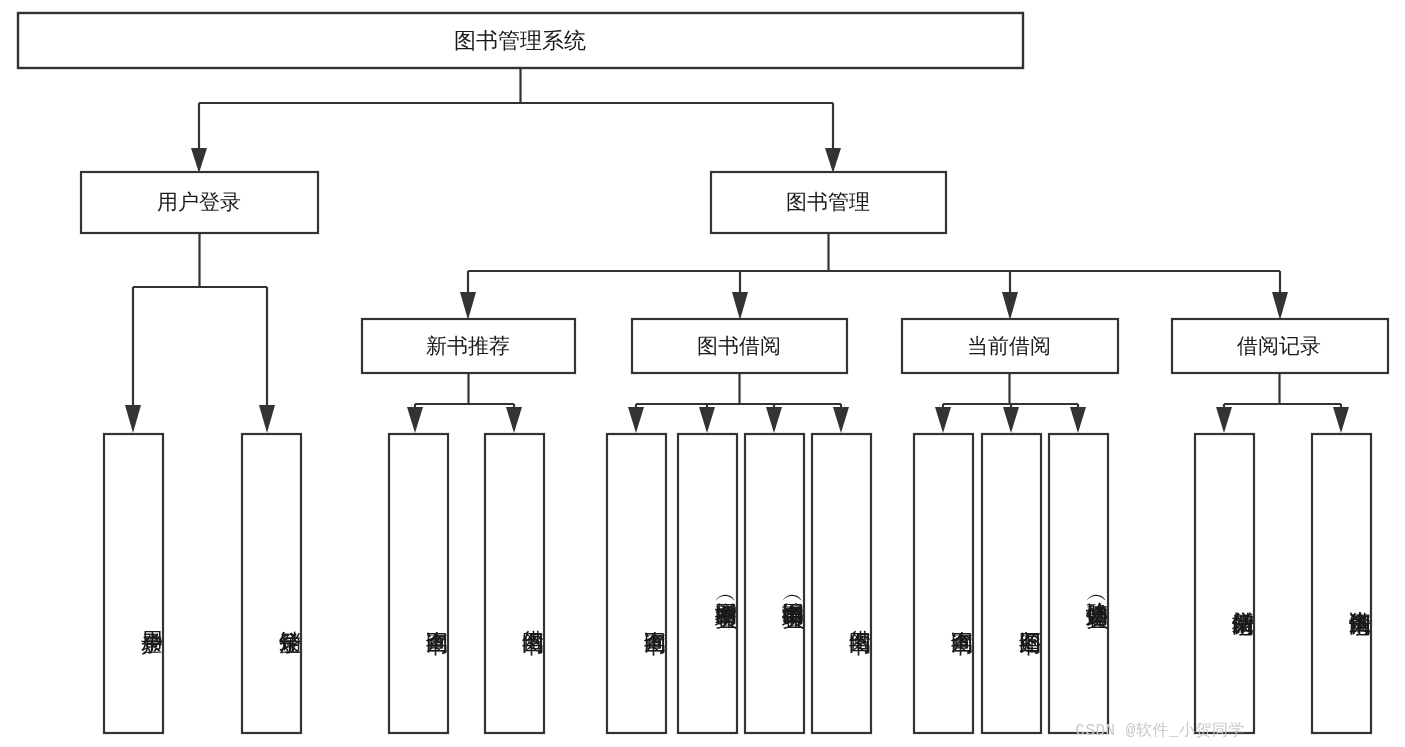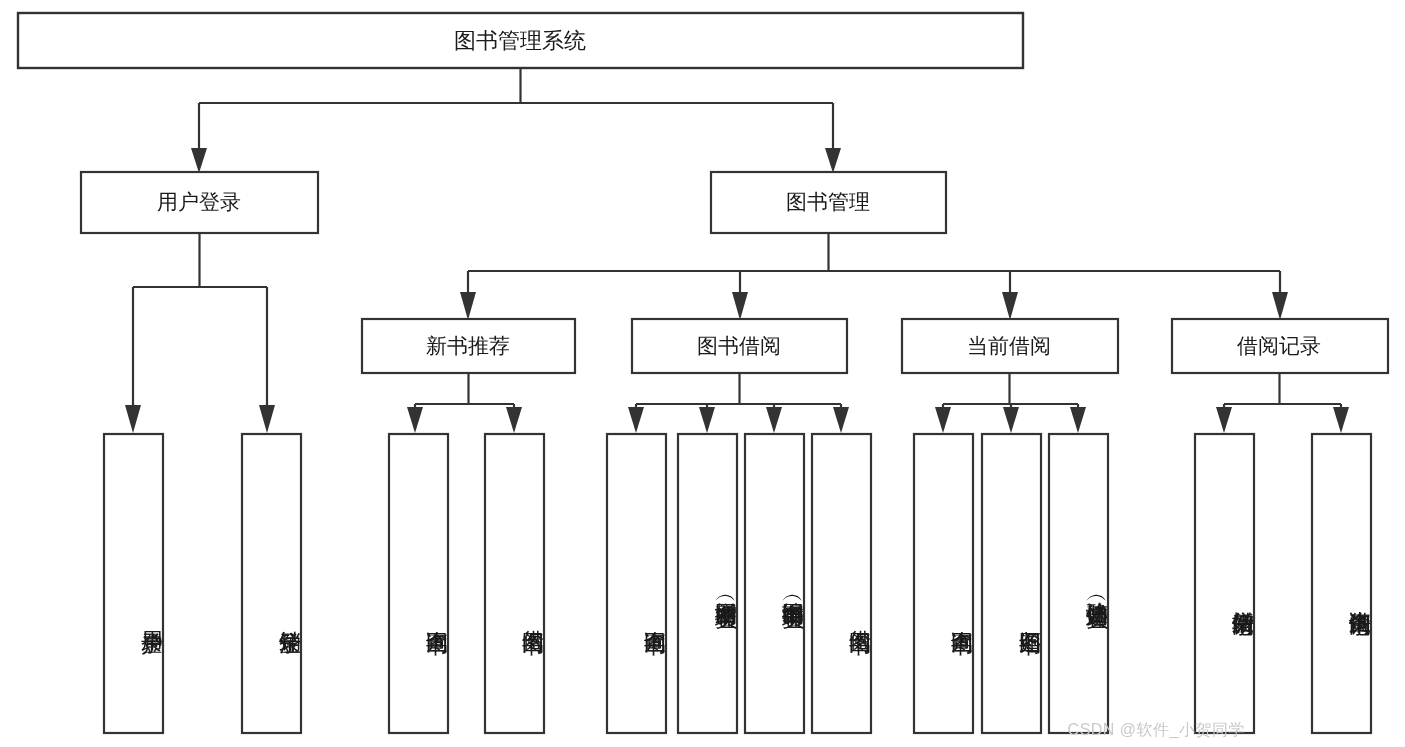--- a/index.html
+++ b/index.html
@@ -66,21 +66,21 @@
     line-height: 1.02;
     color: #1a1a1a;
     letter-spacing: 1px;
     white-space: nowrap;
     pointer-events: none;
   }
   .watermark {
     position: absolute;
     right: 8px;
     bottom: 6px;
-    font-family: Liberation Sans, sans-serif;
+    font-family: Liberation Mono, monospace;
     font-size: 16px;
     color: #c9c9c9;
     letter-spacing: 0.5px;
     white-space: nowrap;
     margin-top: 48px;
   }
 </style>
 </head>
 <body>
 

